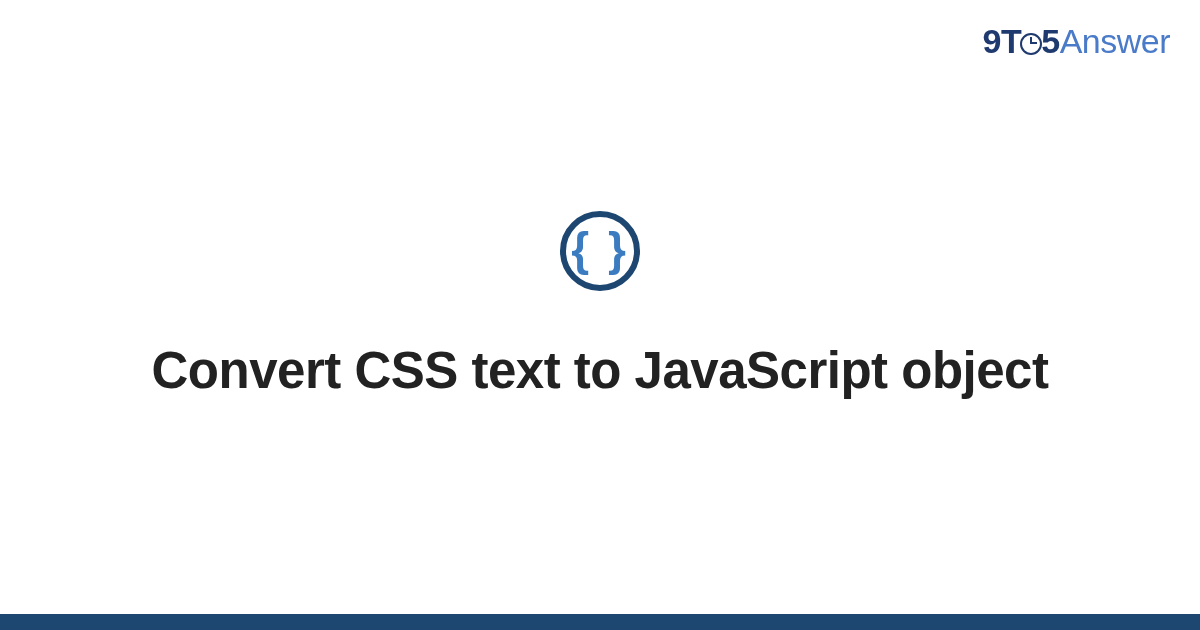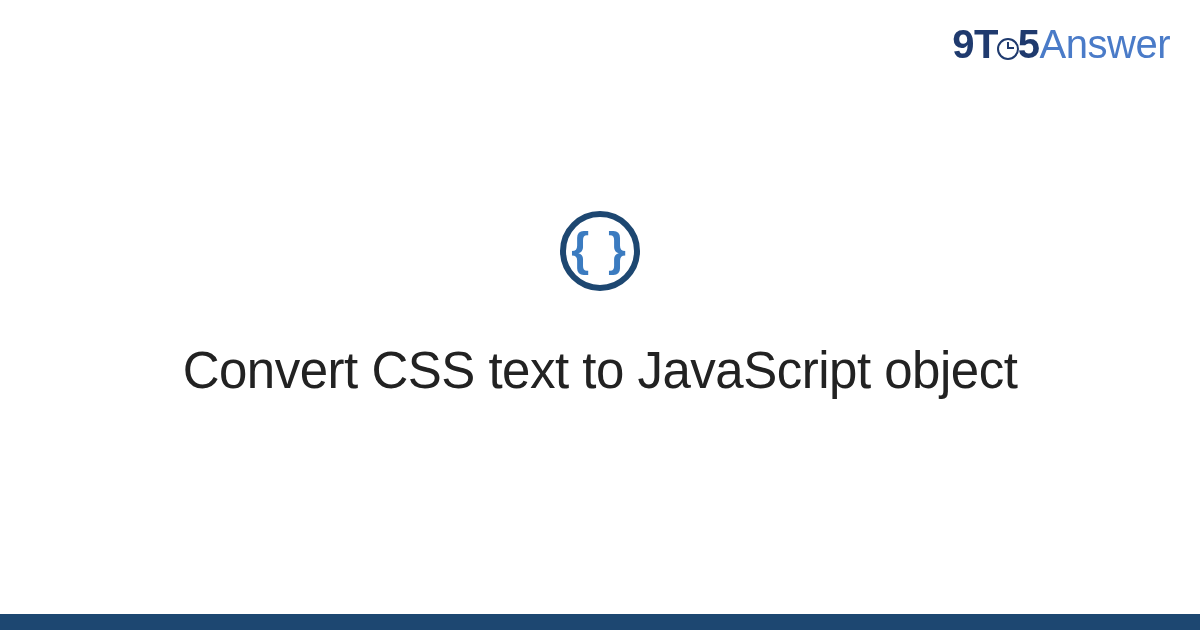--- a/index.html
+++ b/index.html
@@ -12,21 +12,21 @@
       height: 630px;
       font-family: Arial, Helvetica, sans-serif;
       background: #ffffff;
       position: relative;
       overflow: hidden;
     }
     .brand {
       position: absolute;
       top: 22px;
       right: 30px;
-      font-size: 40px;
+      font-size: 34px;
       font-weight: 600;
       letter-spacing: -0.5px;
     }
     .brand .part-9t {
       color: #1f3a6e;
       font-weight: 700;
     }
     .brand .part-5 {
       color: #1f3a6e;
       font-weight: 700;
@@ -91,21 +91,21 @@
       font-weight: 700;
       color: #3b7bc0;
       letter-spacing: 3px;
       font-family: "Segoe UI", Arial, sans-serif;
       line-height: 1;
       position: relative;
       top: -2px;
     }
     .title {
       font-size: 51px;
-      font-weight: 400;
+      font-weight: 700;
       color: #222222;
       text-align: center;
       line-height: 1.25;
       max-width: 1000px;
       letter-spacing: -0.5px;
     }
     .footer-bar {
       position: absolute;
       bottom: 0;
       left: 0;

